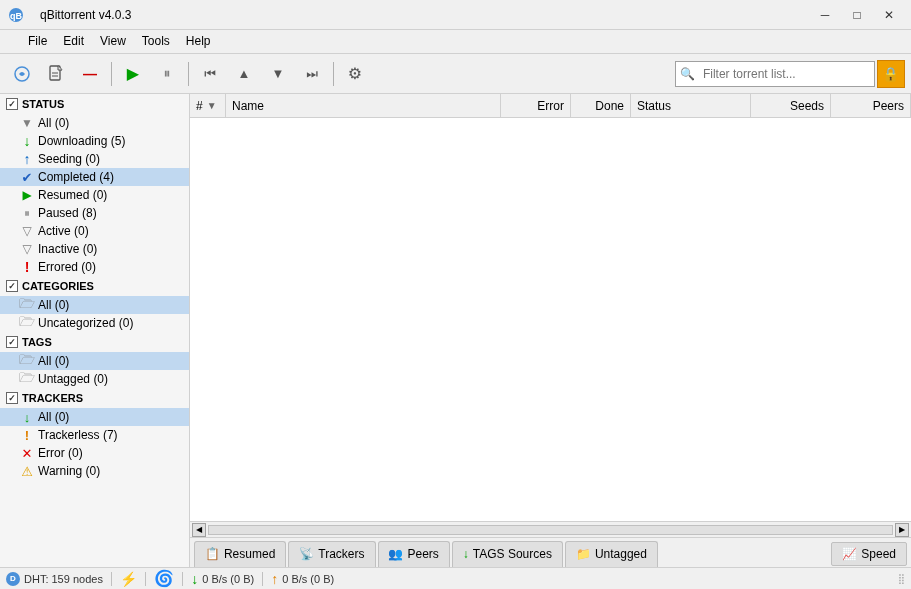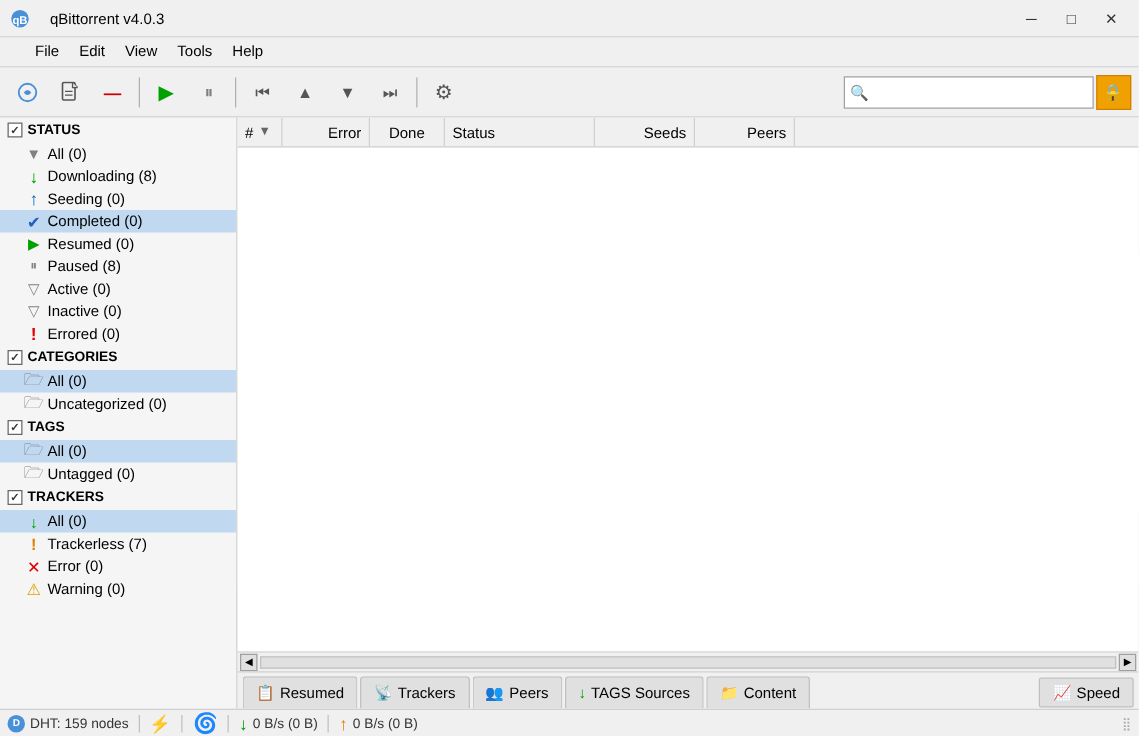--- a/index.html
+++ b/index.html
@@ -222,21 +222,21 @@
       cursor: pointer;
       font-size: 12px;
       white-space: nowrap;
       display: flex;
       align-items: center;
       height: 100%;
     }
     .col-hash { width: 36px; }
     .col-name { flex: 1; min-width: 200px; }
     .col-size { width: 70px; justify-content: flex-end; }
-    .col-done { width: 60px; justify-content: center; }
+    .col-done { width: 60px; justify-content: flex-end; }
     .col-status { width: 120px; }
     .col-seeds { width: 80px; justify-content: flex-end; text-align: right; }
     .col-peers { width: 80px; justify-content: flex-end; }
 
     
     .sort-toggle {
       width: 14px;
       height: 14px;
       display: flex;
       align-items: center;
@@ -400,49 +400,50 @@
   <button class="toolbar-btn" title="Move to end">
     <span style="font-size:13px;color:#555;">⏭</span>
   </button>
   <div class="toolbar-separator"></div>
   <button class="toolbar-btn" title="Options">
     <span style="font-size:16px;color:#555;">⚙</span>
   </button>
   <div class="toolbar-spacer"></div>
   <div class="search-container">
     <span style="padding:2px 4px;color:#888;font-size:12px;">🔍</span>
+    <input class="search-input" type="text" placeholder="Filter torrent list..." style="">
   </div>
   <button class="lock-btn">
     <span>🔒</span>
   </button>
 </div>
 
 <div class="main-layout">
 
   <div class="sidebar">
 
     <div class="sidebar-section-header">
       <div class="checkbox">✓</div>
       <span>STATUS</span>
     </div>
     <div class="sidebar-item">
       <span class="item-icon icon-all">▼</span>
       <span>All (0)</span>
     </div>
     <div class="sidebar-item">
       <span class="item-icon icon-download" style="font-size:14px;">↓</span>
-      <span>Downloading (8)</span>
+      <span>Downloading (5)</span>
     </div>
     <div class="sidebar-item">
       <span class="item-icon icon-seed" style="font-size:14px;">↑</span>
       <span>Seeding (0)</span>
     </div>
     <div class="sidebar-item selected">
       <span class="item-icon icon-complete" style="font-size:13px;">✔</span>
-      <span>Completed (0)</span>
+      <span>Completed (4)</span>
     </div>
     <div class="sidebar-item">
       <span class="item-icon icon-resume" style="font-size:12px;">▶</span>
       <span>Resumed (0)</span>
     </div>
     <div class="sidebar-item">
       <span class="item-icon icon-pause" style="font-size:11px;">⏸</span>
       <span>Paused (8)</span>
     </div>
     <div class="sidebar-item">
@@ -507,20 +508,23 @@
 
   </div>
 
   <div class="content-area">
 
     <div class="table-container">
       <div class="table-header">
         <div class="table-col col-hash">
           <span>#</span>
           <span class="sort-toggle">▼</span>
+        </div>
+        <div class="table-col col-name">
+          <span>Name</span>
         </div>
         <div class="table-col col-size">
           <span>Error</span>
         </div>
         <div class="table-col col-done">
           <span>Done</span>
         </div>
         <div class="table-col col-status">
           <span>Status</span>
         </div>
@@ -553,21 +557,21 @@
       <button class="tab-btn">
         <span>👥</span>
         <span>Peers</span>
       </button>
       <button class="tab-btn">
         <span style="color:#00a000;font-weight:bold;">↓</span>
         <span>TAGS Sources</span>
       </button>
       <button class="tab-btn">
         <span>📁</span>
-        <span>Content</span>
+        <span>Untagged</span>
       </button>
       <div class="tab-spacer"></div>
       <button class="speed-btn">
         <span>📈</span>
         <span>Speed</span>
       </button>
     </div>
 
   </div>
 </div>

